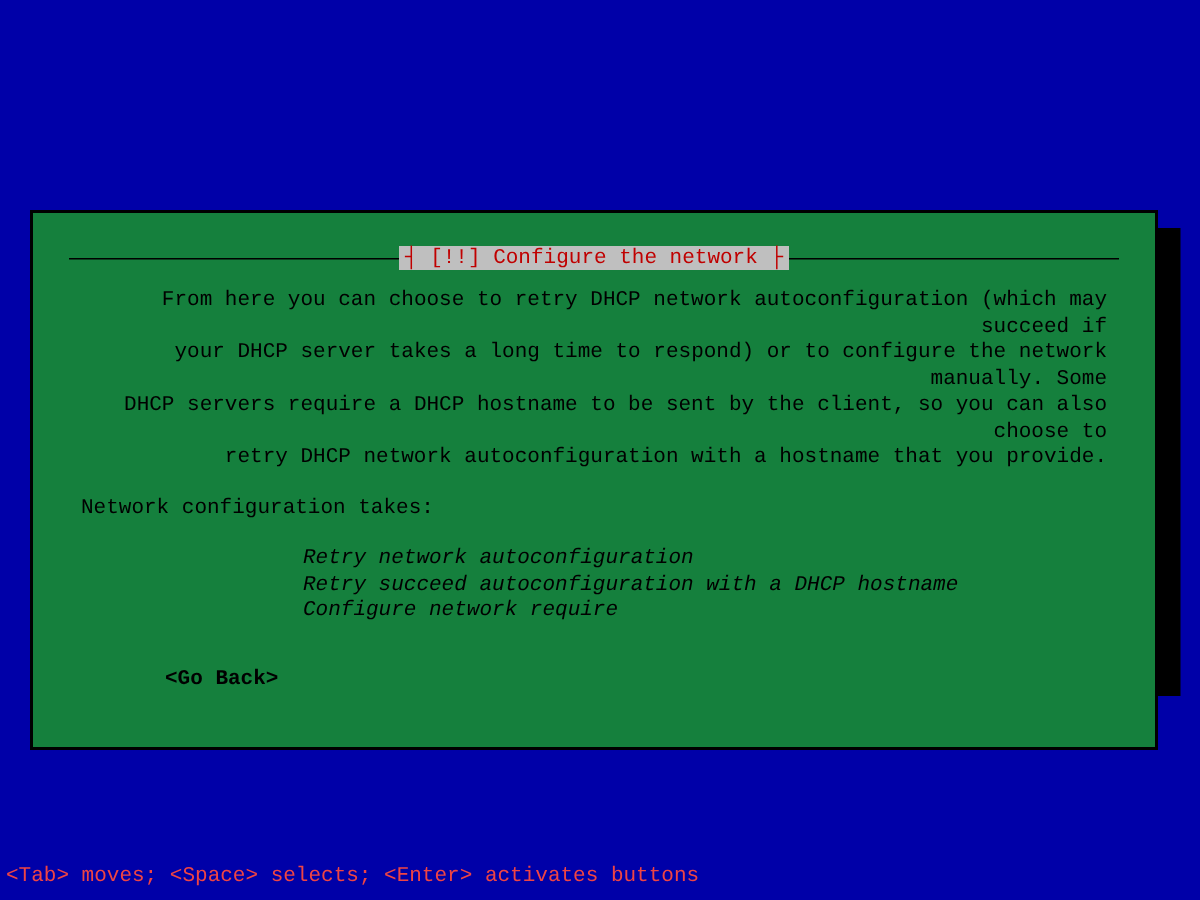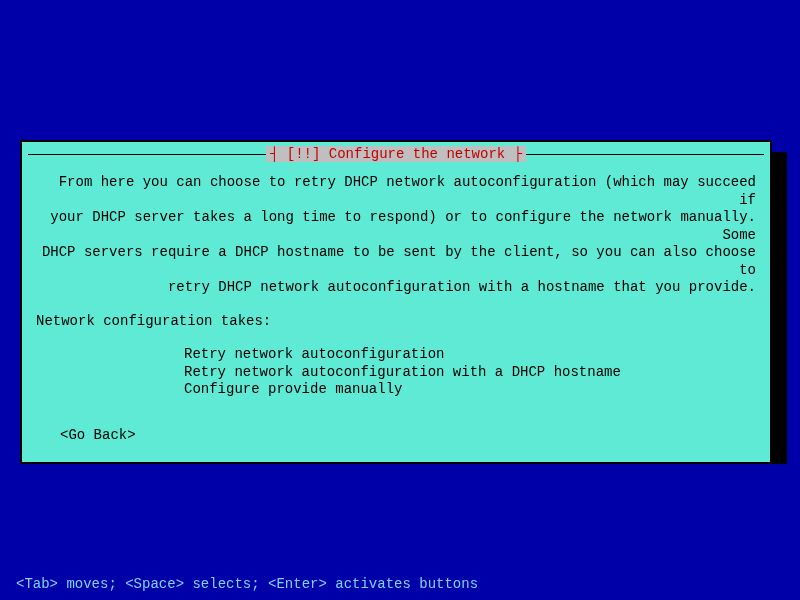--- a/index.html
+++ b/index.html
@@ -22,23 +22,23 @@
       top: 152px;
       left: 35px;
       width: 752px;
       height: 312px;
     }
     .dialog {
       position: absolute;
       top: 140px;
       left: 20px;
       width: 752px;
-      background: #5eead4;
+      background: #15803d;
       border: 2px solid #000;
-      padding: 0;
+      padding: 18px;
     }
     .title-row {
       position: relative;
       height: 18px;
       margin-top: 4px;
       text-align: center;
     }
     .title-text {
       color: #c00000;
       background: #bfbfbf;
@@ -68,44 +68,46 @@
     .description {
       white-space: pre-wrap;
       margin-bottom: 16px;
       text-align: right;
     }
     .prompt {
       margin-bottom: 16px;
     }
     .options {
       margin-left: 144px;
+      font-style: italic;
     }
     .option {
       padding: 0 4px;
       cursor: pointer;
       white-space: pre;
     }
     .option.selected {
       background: #c00000;
       color: #fff;
       padding-right: 72px;
       display: inline-block;
       margin-top: 14px;
     }
     .go-back {
       margin-top: 28px;
-      margin-left: 24px;
+      margin-left: 56px;
       margin-bottom: 4px;
       cursor: pointer;
+      font-weight: bold;
     }
     .footer {
       position: absolute;
       bottom: 8px;
-      left: 16px;
-      color: #7dd3fc;
+      left: 4px;
+      color: #ef4444;
     }
   </style>
 </head>
 <body>
 
 <div class="shadow"></div>
 
 <div class="dialog">
   <div class="title-row">
     <span class="title-line-left"></span>
@@ -113,20 +115,20 @@
     <span class="title-line-right"></span>
   </div>
   <div class="content">
     <div class="description">From here you can choose to retry DHCP network autoconfiguration (which may succeed if
 your DHCP server takes a long time to respond) or to configure the network manually. Some
 DHCP servers require a DHCP hostname to be sent by the client, so you can also choose to
 retry DHCP network autoconfiguration with a hostname that you provide.</div>
     <div class="prompt">Network configuration takes:</div>
     <div class="options">
       <div class="option">Retry network autoconfiguration</div>
-      <div class="option">Retry network autoconfiguration with a DHCP hostname</div>
-      <div class="option">Configure provide manually</div>
+      <div class="option">Retry succeed autoconfiguration with a DHCP hostname</div>
+      <div class="option">Configure network require</div>
     </div>
     <div class="go-back">&lt;Go Back&gt;</div>
   </div>
 </div>
 
 <div class="footer">&lt;Tab&gt; moves; &lt;Space&gt; selects; &lt;Enter&gt; activates buttons</div>
 
 </body></html>

